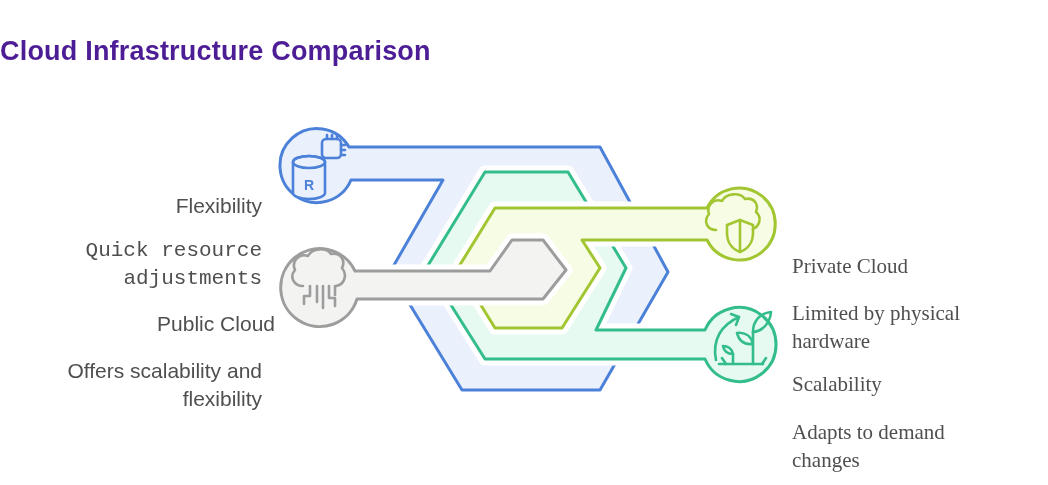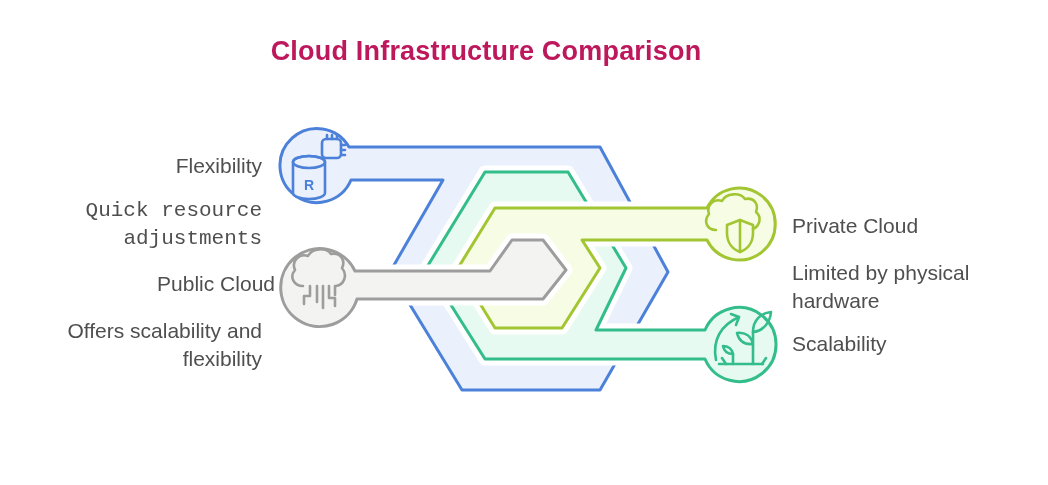--- a/index.html
+++ b/index.html
@@ -1,23 +1,23 @@
 <!DOCTYPE html>
 <html><head>
 <meta charset="utf-8">
 <style>
   html,body{margin:0;padding:0;background:#ffffff;}
   #canvas{position:relative;width:1048px;height:485px;background:#ffffff;overflow:hidden;
           font-family:"Liberation Sans", sans-serif;}
   #diagram-svg{position:absolute;left:0;top:0;}
-  .title{position:absolute;top:36px;left:0;width:972px;text-align:center;
-         font-size:27px;font-weight:700;color:#be185d;letter-spacing:.2px;}
-  .lbl{position:absolute;font-size:21px;line-height:28px;color:#4f4f4f;}
+  .title{position:absolute;top:36px;left:0;width:972px;
+         font-size:27px;font-weight:700;color:#4c1d95;letter-spacing:.2px;}
+  .lbl{position:absolute;font-size:21px;line-height:28px;color:#4f4f4f;margin-top:40px;}
   .lbl.left{text-align:right;}
-  .lbl.right{text-align:left;}
+  .lbl.right{text-align:left;font-family:Liberation Serif, serif;}
   
   .casing{fill:#ffffff;stroke:#ffffff;stroke-width:13;stroke-linejoin:round;}
   .shape{stroke-width:3;stroke-linejoin:round;}
   .shape.blue{fill:#eaf0fc;}
   .shape.teal{fill:#e7faf1;}
   .shape.lime{fill:#f7fce4;}
   .shape.gray{fill:#f3f3f2;}
   .icon{fill:none;stroke-width:2.6;stroke-linecap:round;stroke-linejoin:round;}
 </style>
 </head>
@@ -114,14 +114,15 @@
   <div class="lbl left" style="top:270px;right:773px;width:220px;">Public Cloud</div>
 
   <div class="lbl left" style="top:317px;right:786px;width:245px;">Offers scalability and flexibility</div>
 
   <div class="lbl right" style="top:212px;left:792px;width:230px;">Private Cloud</div>
 
   <div class="lbl right" style="top:330px;left:792px;width:230px;">Scalability</div>
 
   <div class="lbl right" style="top:259px;left:792px;width:225px;">Limited by physical hardware</div>
 
+  <div class="lbl right" style="top:378px;left:792px;width:215px;">Adapts to demand changes</div>
 
 </div>
 
 </body></html>

